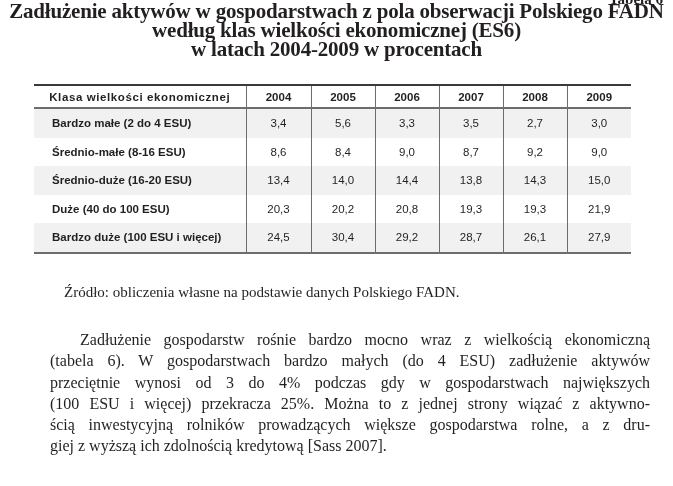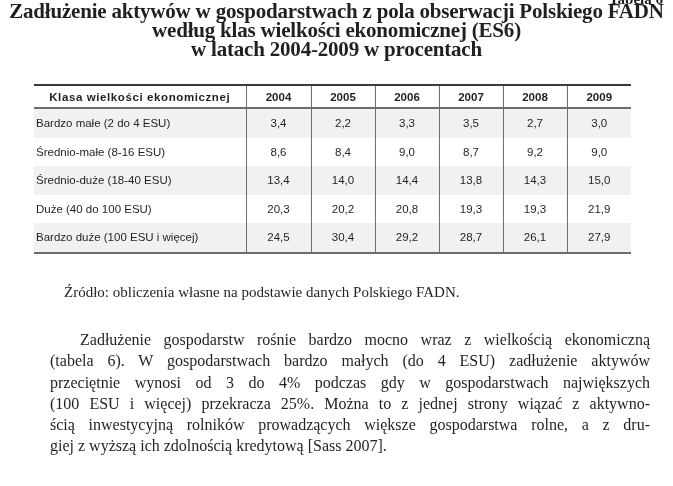--- a/index.html
+++ b/index.html
@@ -24,21 +24,21 @@
   }
   table.data thead th {
     height: 21px; font-weight: bold; text-align: center;
     border-top: 2px solid #3a3a3a; border-bottom: 2px solid #6d6d6d;
     padding: 0; background: #ffffff;
   }
   table.data thead th.first { letter-spacing: 0.6px; }
   table.data td {
     height: 28.5px; padding: 0; text-align: center;
   }
-  table.data td.label { text-align: left; padding-left: 2px; }
+  table.data td.label { text-align: left; padding-left: 18px; font-weight: bold; }
   table.data td.num { text-align: center; padding-left: 0; }
   table.data tbody tr:nth-child(odd) td { background: #f1f1f1; }
   table.data tbody tr:last-child td { border-bottom: 2px solid #6d6d6d; margin-left: 32px; }
   table.data .vsep { border-left: 1.5px solid #6d6d6d; }
   .source {
     position: absolute; left: 64px; top: 283px;
     font-size: 15px; line-height: 18px;
   }
   .para {
     position: absolute; left: 34px; top: 313px; width: 600px;
@@ -78,37 +78,37 @@
       <th class="vsep">2006</th>
       <th class="vsep">2007</th>
       <th class="vsep">2008</th>
       <th class="vsep">2009</th>
     </tr>
   </thead>
   <tbody>
     <tr>
       <td class="label">Bardzo małe (2 do 4 ESU)</td>
       <td class="num vsep">3,4</td>
-      <td class="num vsep">2,2</td>
+      <td class="num vsep">5,6</td>
       <td class="num vsep">3,3</td>
       <td class="num vsep">3,5</td>
       <td class="num vsep">2,7</td>
       <td class="num vsep">3,0</td>
     </tr>
     <tr>
       <td class="label">Średnio-małe (8-16 ESU)</td>
       <td class="num vsep">8,6</td>
       <td class="num vsep">8,4</td>
       <td class="num vsep">9,0</td>
       <td class="num vsep">8,7</td>
       <td class="num vsep">9,2</td>
       <td class="num vsep">9,0</td>
     </tr>
     <tr>
-      <td class="label">Średnio-duże (18-40 ESU)</td>
+      <td class="label">Średnio-duże (16-20 ESU)</td>
       <td class="num vsep">13,4</td>
       <td class="num vsep">14,0</td>
       <td class="num vsep">14,4</td>
       <td class="num vsep">13,8</td>
       <td class="num vsep">14,3</td>
       <td class="num vsep">15,0</td>
     </tr>
     <tr>
       <td class="label">Duże (40 do 100 ESU)</td>
       <td class="num vsep">20,3</td>

